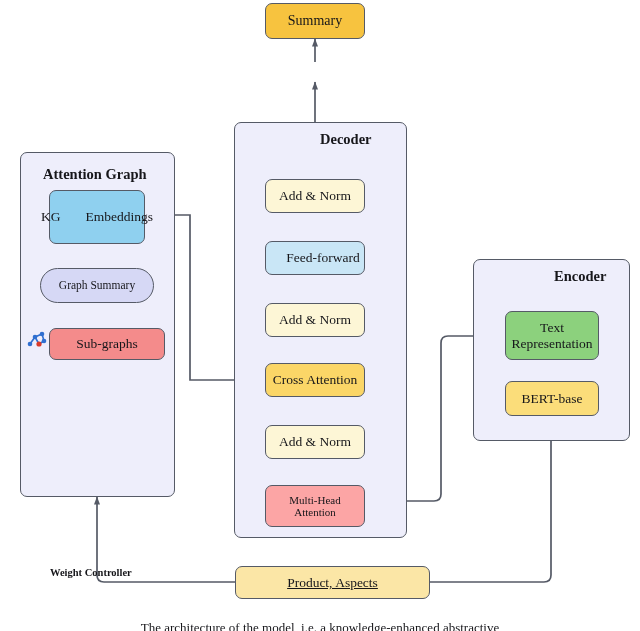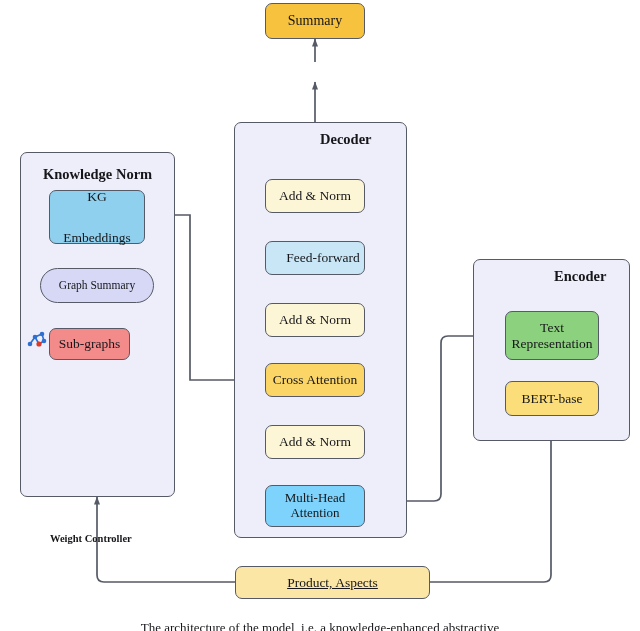--- a/index.html
+++ b/index.html
@@ -17,30 +17,30 @@
         display:flex;align-items:center;justify-content:center;text-align:center;
         color:#16161a;line-height:1.12;}
   .rect{border-radius:7px;}
   .pill{border-radius:999px;}
 
   .n-summary{background:#f7c33f;font-size:14px;}
   .n-linsoft{background:#f4d7f4;font-size:14px;}
   .n-addnorm{background:#fdf6d6;font-size:13.5px;}
   .n-ff{background:#c9e6f6;font-size:13.5px;}
   .n-cross{background:#fbd667;font-size:13.5px;}
-  .n-mha{background:#7dd3fc;font-size:13px;}
+  .n-mha{background:#fca5a5;font-size:11px;}
   .n-kge{background:#8fd0ef;font-size:13.5px;}
   .n-genc{background:#d6d8f5;font-size:11.5px;}
   .n-sub{background:#f48b8b;font-size:13.5px;}
   .n-text{background:#8cd17d;font-size:13.5px;}
   .n-bert{background:#fbdd7a;font-size:13.5px;}
   .n-prod{background:#fbe6a6;font-size:13.5px;}
 
   .free-label{position:absolute;font-weight:bold;font-size:10.5px;color:#16161a;
-              white-space:nowrap;}
+              white-space:nowrap;margin-top:34px;}
   .caption{position:absolute;left:0;top:620px;width:640px;font-size:13px;
            color:#16161a;text-align:center;overflow:hidden;height:11px;
            white-space:nowrap;}
   .gicon{position:absolute;}
 </style>
 </head>
 <body>
 
 <div id="stage">
 
@@ -89,45 +89,45 @@
       <path d="M406,582 L544,582 Q551,582 551,575 L551,416" marker-end="url(#ah)"></path>
     </g>
 
     <path d="M96,397 L96,372 L88,372 L97,356 L106,372 L98,372 L98,397 z" fill="#ffffff" stroke="#555a66" stroke-width="1.6" stroke-linejoin="round"></path>
   </svg>
 
   <div class="panel" style="left:234px;top:122px;width:173px;height:416px;"></div>
   <div class="panel-title" style="left:320px;top:131px;">Decoder</div>
 
   <div class="panel" style="left:20px;top:152px;width:155px;height:345px;"></div>
-  <div class="panel-title" style="left:43px;top:166px;">Knowledge Norm</div>
+  <div class="panel-title" style="left:43px;top:166px;">Attention Graph</div>
 
   <div class="panel" style="left:473px;top:259px;width:157px;height:182px;"></div>
   <div class="panel-title" style="left:554px;top:268px;">Encoder</div>
 
   <div class="node rect n-summary" style="left:265px;top:3px;width:100px;height:36px;">Summary</div>
 
   <div class="node rect n-addnorm" style="left:265px;top:179px;width:100px;height:34px;">Add &amp; Norm</div>
   <div class="node rect n-ff" style="left:265px;top:241px;width:100px;height:34px;padding-left:16px;">Feed-forward</div>
   <div class="node rect n-addnorm" style="left:265px;top:303px;width:100px;height:34px;">Add &amp; Norm</div>
   <div class="node rect n-cross" style="left:265px;top:363px;width:100px;height:34px;">Cross Attention</div>
   <div class="node rect n-addnorm" style="left:265px;top:425px;width:100px;height:34px;">Add &amp; Norm</div>
   <div class="node rect n-mha" style="left:265px;top:485px;width:100px;height:42px;
               flex-direction:column;">
     <span>Multi-Head</span>
     <span>Attention</span>
   </div>
 
   <div class="node rect n-kge" style="left:49px;top:190px;width:96px;height:54px;
-              flex-direction:column;gap:25px;">
+              flex-direction:row;gap:25px;">
     <span>KG</span>
     <span>Embeddings</span>
   </div>
   <div class="node pill n-genc" style="left:40px;top:268px;width:114px;height:35px;">Graph Summary</div>
-  <div class="node rect n-sub" style="left:49px;top:328px;width:81px;height:32px;">Sub-graphs</div>
+  <div class="node rect n-sub" style="left:49px;top:328px;width:116px;height:32px;">Sub-graphs</div>
 
   <svg class="gicon" style="left:25px;top:328px;" width="24" height="24" viewBox="0 0 24 24">
     <g stroke="#2f6fd0" stroke-width="1.6" fill="none">
       <path d="M5,16 L10,9 L17,6 M10,9 L14,16 M17,6 L19,13 M14,16 L19,13"></path>
     </g>
     <circle cx="5" cy="16" r="2.3" fill="#2f6fd0"></circle>
     <circle cx="10" cy="9" r="2.3" fill="#2f6fd0"></circle>
     <circle cx="17" cy="6" r="2.3" fill="#2f6fd0"></circle>
     <circle cx="19" cy="13" r="2.3" fill="#2f6fd0"></circle>
     <circle cx="14" cy="16" r="2.6" fill="#d93a2b"></circle>

